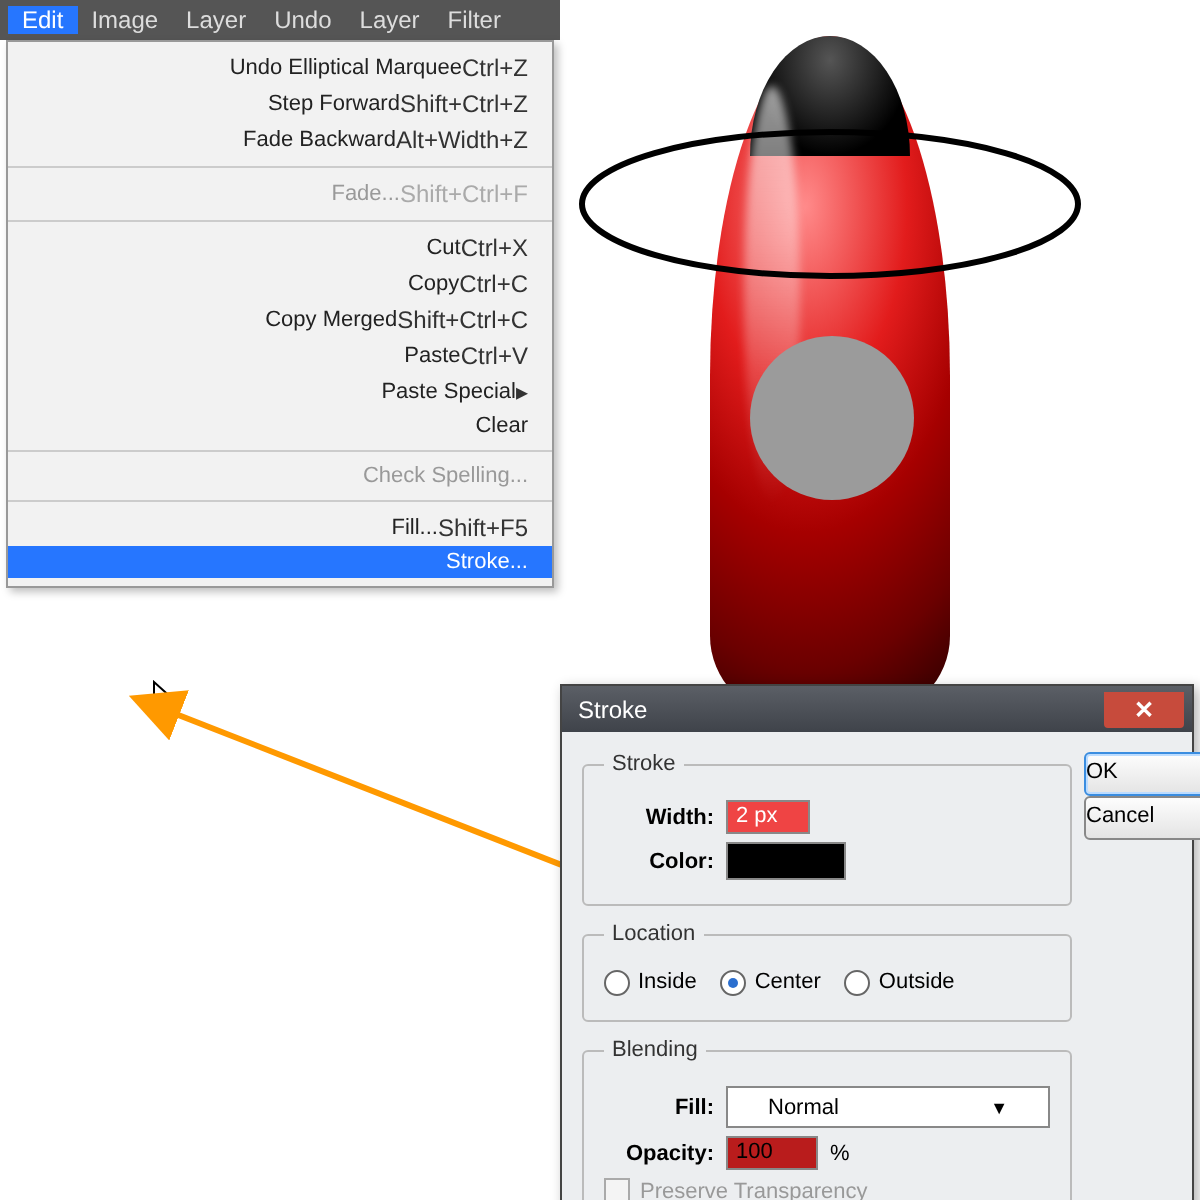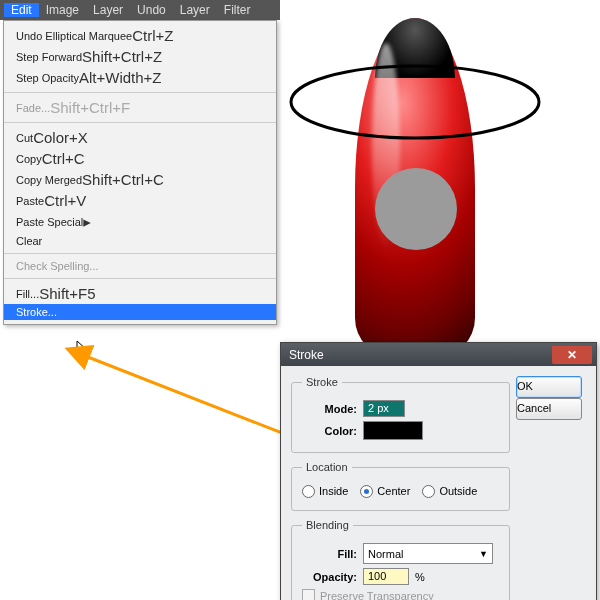--- a/index.html
+++ b/index.html
@@ -5,24 +5,24 @@
   html,body{margin:0;padding:0;font-family:Tahoma,Arial,sans-serif;font-size:11px;background:#fff;width:600px;height:600px;overflow:hidden}
   .stage{position:relative;width:600px;height:472px;background:#fff}
   
   .menubar{position:absolute;left:0;top:0;width:280px;height:20px;background:#555;color:#ddd;display:flex;align-items:center;padding:0 4px;box-sizing:border-box}
   .menubar span{padding:0 7px;font-size:12px}
   .menubar span.active{background:#2676ff;color:#fff}
   
   .menu{position:absolute;left:3px;top:20px;width:272px;background:#f2f2f2;border:1px solid #999;box-shadow:2px 2px 4px rgba(0,0,0,.25)}
   .grp{border-bottom:1px solid #ccc;padding:4px 0}
   .grp:last-child{border-bottom:none}
-  .item{display:flex;justify-content:flex-start;align-items:center;padding:2px 12px;color:#222}
+  .item{display:flex;justify-content:flex-end;align-items:center;padding:2px 12px;color:#222}
   .item.dis{color:#999}
   .item.sel{background:#2676ff;color:#fff}
-  .sc{color:#333;font-size:15px}
+  .sc{color:#333;font-size:12px}
   .item.dis .sc{color:#aaa}
   .item.sel .sc{color:#fff}
   
   .cursor{position:absolute;width:14px;height:18px;pointer-events:none}
   
   .rocket{position:absolute;left:300px;top:18px;width:230px;height:345px}
   .body1{position:absolute;left:55px;top:0;width:120px;height:340px;border-radius:60px 60px 40px 40px/170px 170px 40px 40px;background:radial-gradient(ellipse 120% 80% at 40% 25%,#ff8a8a 0%,#e21c1c 35%,#a60000 60%,#6b0000 85%,#3a0000 100%)}
   .nose{position:absolute;left:75px;top:0;width:80px;height:60px;border-radius:40px 40px 0 0/60px 60px 0 0;background:radial-gradient(ellipse at 50% 20%,#555 0%,#000 70%)}
   .hl{position:absolute;left:72px;top:25px;width:28px;height:210px;border-radius:50%;background:linear-gradient(180deg,rgba(255,255,255,.6),rgba(255,255,255,0));filter:blur(2px)}
   .window{position:absolute;left:75px;top:150px;width:82px;height:82px;border-radius:50%;background:#9b9b9b}
@@ -34,27 +34,27 @@
   .ttl .close{width:40px;height:18px;background:#c74b3c;color:#fff;display:flex;align-items:center;justify-content:center;font-weight:bold;border-radius:0 0 2px 2px;margin-right:4px}
   .dlgbody{display:flex;padding:10px}
   .col1{flex:1}
   .col2{width:70px;padding-left:6px}
   .btn{display:block;width:64px;height:20px;margin-bottom:0;background:linear-gradient(#fdfdfd,#e4e4e4);border:1px solid #888;border-radius:3px;text-align:left;line-height:19px;font-size:11px}
   .btn.ok{border:1px solid #3a8de0;box-shadow:0 0 0 1px #bcdcff inset}
   fieldset{border:1px solid #bbb;border-radius:3px;margin:0 0 8px 0;padding:8px 10px}
   legend{padding:0 4px;color:#333}
   .row{display:flex;align-items:center;margin:4px 0}
   .row label{width:55px;text-align:right;margin-right:6px;font-weight:bold}
-  .inp{background:#fef9c3;border:1px solid #888;height:17px;padding:0 4px;box-sizing:border-box}
-  .inp.sel{background:#0f766e;color:#fff;display:inline-block;line-height:15px}
+  .inp{background:#b91c1c;border:1px solid #888;height:17px;padding:0 4px;box-sizing:border-box}
+  .inp.sel{background:#ef4444;color:#fff;display:inline-block;line-height:15px}
   .swatch{width:58px;height:17px;border:1px solid #888;background:#000;display:inline-block}
   .radio{display:inline-flex;align-items:flex-start;margin-right:12px}
   .radio .dot{width:11px;height:11px;border:1px solid #666;border-radius:50%;margin-right:4px;display:inline-flex;align-items:center;justify-content:center;background:#fff}
   .radio.on .dot::after{content:"";width:5px;height:5px;border-radius:50%;background:#2b6fcf}
-  .select{border:1px solid #888;background:#fff;height:19px;display:flex;align-items:center;justify-content:space-between;padding:0 4px;width:120px}
+  .select{border:1px solid #888;background:#fff;height:19px;display:flex;align-items:center;justify-content:space-between;padding:0 20px;width:120px}
   .select .arr{font-size:9px}
   .chk{display:inline-flex;align-items:center;color:#999}
   .chk .box{width:11px;height:11px;border:1px solid #aaa;background:#f4f4f4;margin-right:5px}
   
   .arrow{position:absolute;stroke:#ff9900;stroke-width:3;fill:none}
 </style>
 </head>
 <body>
 
 <div class="stage">
@@ -82,34 +82,34 @@
     <div class="grp">
       <div class="item">
           <span>Undo Elliptical Marquee</span>
           <span class="sc">Ctrl+Z</span>
         </div>
       <div class="item">
           <span>Step Forward</span>
           <span class="sc">Shift+Ctrl+Z</span>
         </div>
       <div class="item">
-          <span>Step Opacity</span>
+          <span>Fade Backward</span>
           <span class="sc">Alt+Width+Z</span>
         </div>
     </div>
     <div class="grp">
       <div class="item dis">
           <span>Fade...</span>
           <span class="sc">Shift+Ctrl+F</span>
         </div>
     </div>
     <div class="grp">
       <div class="item">
           <span>Cut</span>
-          <span class="sc">Color+X</span>
+          <span class="sc">Ctrl+X</span>
         </div>
       <div class="item">
           <span>Copy</span>
           <span class="sc">Ctrl+C</span>
         </div>
       <div class="item">
           <span>Copy Merged</span>
           <span class="sc">Shift+Ctrl+C</span>
         </div>
       <div class="item">
@@ -161,21 +161,21 @@
   <div class="dlg">
     <div class="ttl">
       <span>Stroke</span>
       <span class="close">✕</span>
     </div>
     <div class="dlgbody">
       <div class="col1">
         <fieldset>
           <legend>Stroke</legend>
           <div class="row">
-            <label>Mode:</label>
+            <label>Width:</label>
             <span class="inp sel" style="width:42px">2 px</span>
           </div>
           <div class="row">
             <label>Color:</label>
             <span class="swatch"></span>
           </div>
         </fieldset>
         <fieldset>
           <legend>Location</legend>
           <div class="row" style="justify-content:flex-start">

